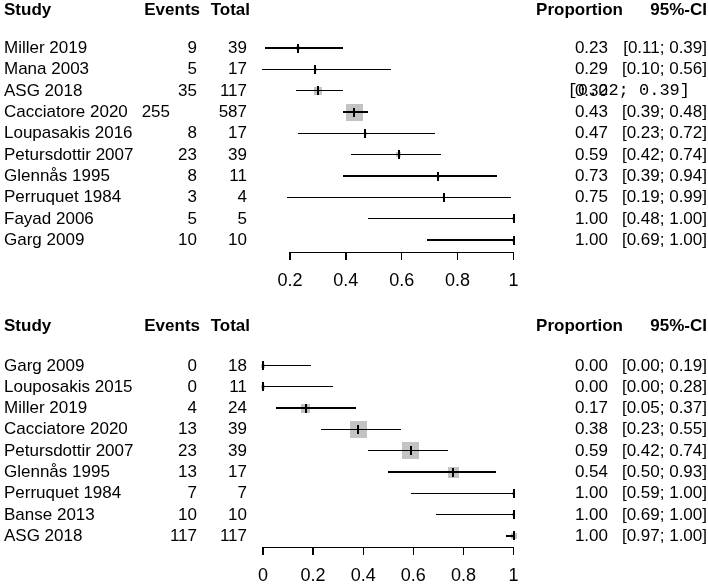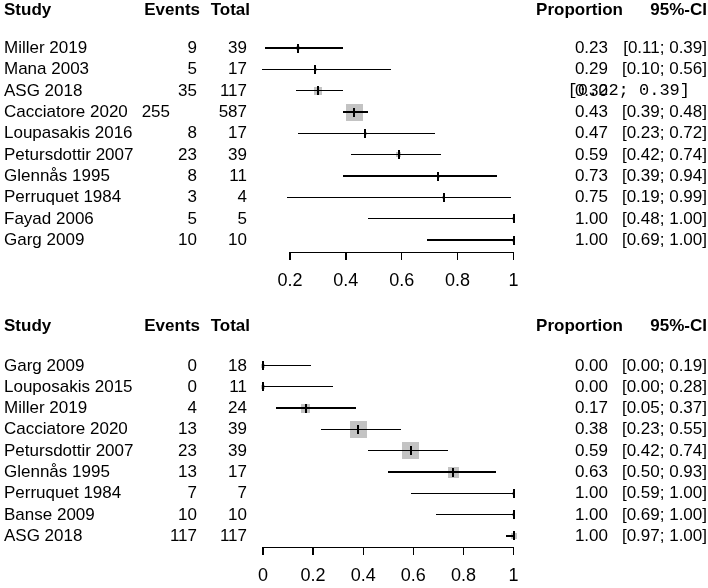--- a/index.html
+++ b/index.html
@@ -185,34 +185,34 @@
       <div class="rowtext" style="right: 511px; top: 440.7px;">23</div>
       <div class="rowtext" style="right: 461px; top: 440.7px;">39</div>
       <div class="rowtext" style="right: 100px; top: 440.7px;">0.59</div>
       <div class="rowtext" style="right: 1px; top: 440.7px;">[0.42; 0.74]</div>
       <div class="square" style="left: 402.295px; top: 442.2px; width: 17px; height: 17px; background: rgb(195, 195, 195);"></div>
       <div class="bar" style="left: 368.21px; top: 450px; width: 80.16px; height: 1.4px; background: rgb(0, 0, 0);"></div>
       <div class="bar" style="left: 409.795px; top: 446.2px; width: 2px; height: 9px; background: rgb(0, 0, 0);"></div>
       <div class="rowtext" style="left: 4px; top: 462px;">Glennås 1995</div>
       <div class="rowtext" style="right: 511px; top: 462px;">13</div>
       <div class="rowtext" style="right: 461px; top: 462px;">17</div>
-      <div class="rowtext" style="right: 100px; top: 462px;">0.63</div>
+      <div class="rowtext" style="right: 100px; top: 462px;">0.54</div>
       <div class="rowtext" style="right: 1px; top: 462px;">[0.50; 0.93]</div>
       <div class="square" style="left: 447.88px; top: 466.5px; width: 11px; height: 11px; background: rgb(195, 195, 195);"></div>
       <div class="bar" style="left: 388.25px; top: 471.3px; width: 107.715px; height: 1.4px; background: rgb(0, 0, 0);"></div>
       <div class="bar" style="left: 452.38px; top: 467.5px; width: 2px; height: 9px; background: rgb(0, 0, 0);"></div>
       <div class="rowtext" style="left: 4px; top: 483.3px;">Perruquet 1984</div>
       <div class="rowtext" style="right: 511px; top: 483.3px;">7</div>
       <div class="rowtext" style="right: 461px; top: 483.3px;">7</div>
       <div class="rowtext" style="right: 100px; top: 483.3px;">1.00</div>
       <div class="rowtext" style="right: 1px; top: 483.3px;">[0.59; 1.00]</div>
       <div class="square" style="left: 512px; top: 491.8px; width: 3px; height: 3px; background: rgb(195, 195, 195);"></div>
       <div class="bar" style="left: 410.795px; top: 492.6px; width: 102.705px; height: 1.4px; background: rgb(0, 0, 0);"></div>
       <div class="bar" style="left: 512.5px; top: 488.8px; width: 2px; height: 9px; background: rgb(0, 0, 0);"></div>
-      <div class="rowtext" style="left: 4px; top: 504.6px;">Banse 2009</div>
+      <div class="rowtext" style="left: 4px; top: 504.6px;">Banse 2013</div>
       <div class="rowtext" style="right: 511px; top: 504.6px;">10</div>
       <div class="rowtext" style="right: 461px; top: 504.6px;">10</div>
       <div class="rowtext" style="right: 100px; top: 504.6px;">1.00</div>
       <div class="rowtext" style="right: 1px; top: 504.6px;">[0.69; 1.00]</div>
       <div class="square" style="left: 512px; top: 513.1px; width: 3px; height: 3px; background: rgb(195, 195, 195);"></div>
       <div class="bar" style="left: 435.845px; top: 513.9px; width: 77.655px; height: 1.4px; background: rgb(0, 0, 0);"></div>
       <div class="bar" style="left: 512.5px; top: 510.1px; width: 2px; height: 9px; background: rgb(0, 0, 0);"></div>
       <div class="rowtext" style="left: 4px; top: 525.9px;">ASG 2018</div>
       <div class="rowtext" style="right: 511px; top: 525.9px;">117</div>
       <div class="rowtext" style="right: 461px; top: 525.9px;">117</div>

